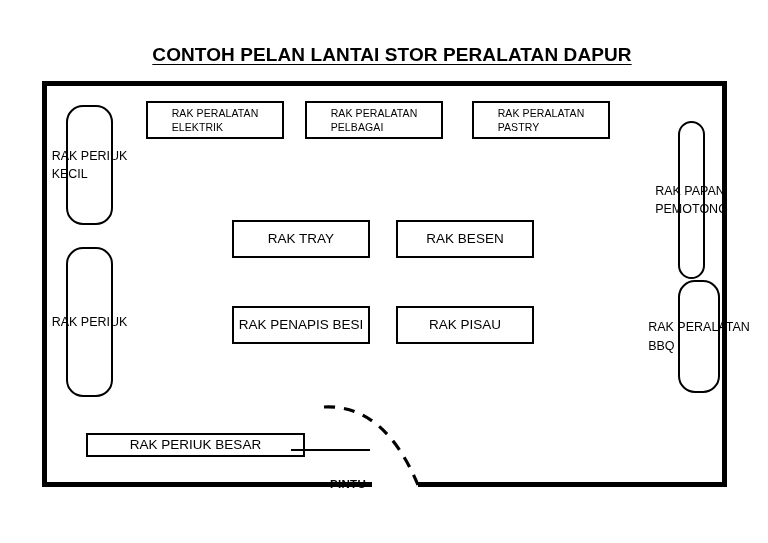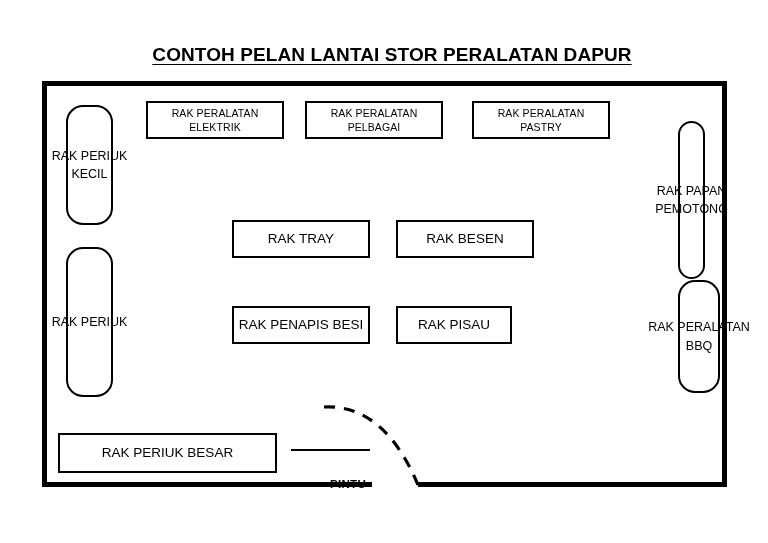--- a/index.html
+++ b/index.html
@@ -56,21 +56,21 @@
 
   
   .shelf {
     position: absolute;
     box-sizing: border-box;
     border: 2.2px solid #000000;
     background: #ffffff;
     display: flex;
     align-items: center;
     justify-content: center;
-    text-align: center;
+    text-align: left;
     font-size: 11.5px;
     line-height: 1.35;
     z-index: 3;
   }
   .shelf .shelf-label {
     display: block;
     white-space: nowrap;
   }
   
   .shelf-vertical {
@@ -181,25 +181,25 @@
   </div>
 
   <div class="shelf shelf-mid" style="left:396px; top:220px; width:138px; height:38px;">
     <span class="shelf-label">RAK BESEN</span>
   </div>
 
   <div class="shelf shelf-mid" style="left:232px; top:306px; width:138px; height:38px;">
     <span class="shelf-label">RAK PENAPIS BESI</span>
   </div>
 
-  <div class="shelf shelf-mid" style="left:396px; top:306px; width:116px; height:38px;">
+  <div class="shelf shelf-mid" style="left:396px; top:306px; width:138px; height:38px;">
     <span class="shelf-label">RAK PISAU</span>
   </div>
 
-  <div class="shelf shelf-wide" style="left:58px; top:433px; width:219px; height:40px;">
+  <div class="shelf shelf-wide" style="left:86px; top:433px; width:219px; height:24px;">
     <span class="shelf-label">RAK PERIUK BESAR</span>
   </div>
 
 
   <div id="door-leaf"></div>
   <svg id="door-arc" viewBox="0 0 100 86">
     <path d="M 2 6 Q 62 3 96 84" fill="none" stroke="#000000" stroke-width="3.2" stroke-dasharray="11 9" stroke-linecap="butt"></path>
   </svg>
   <div id="door-label">PINTU</div>
 

